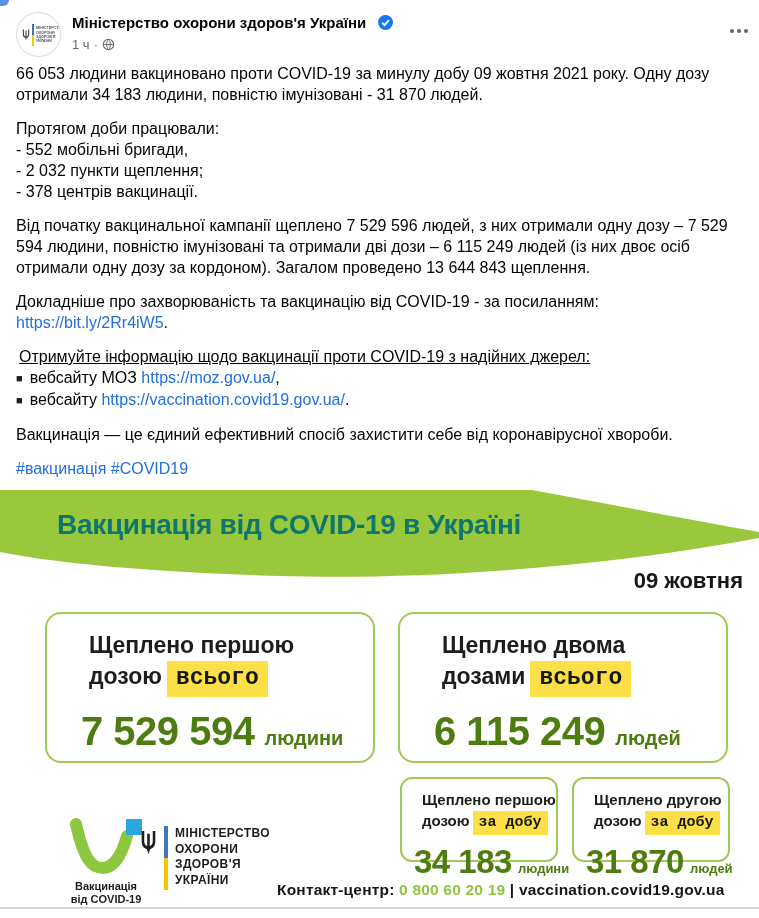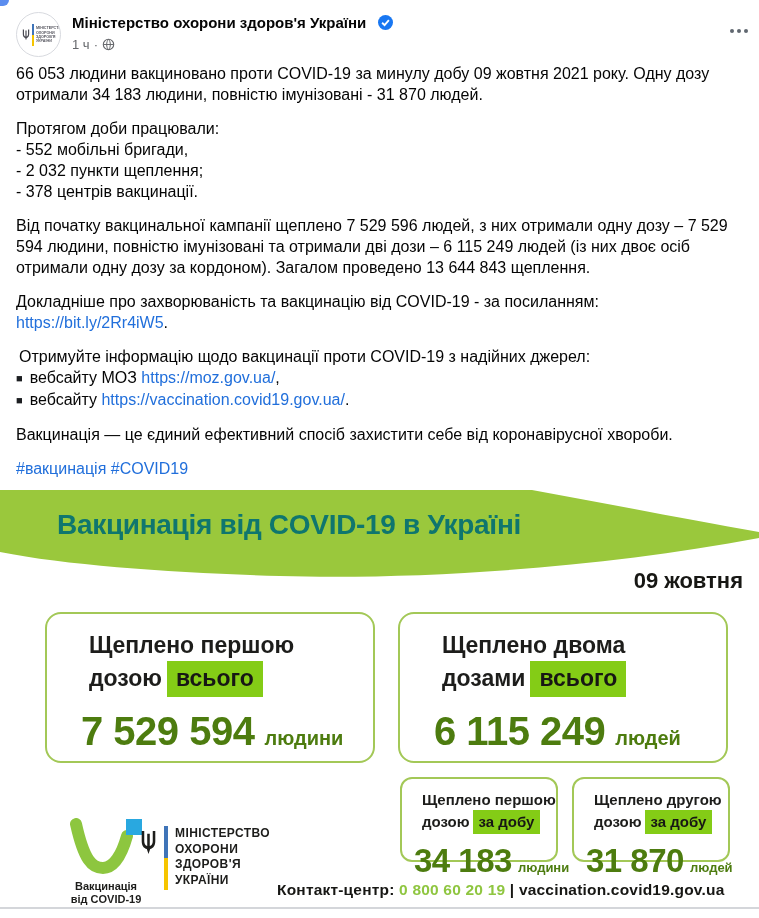--- a/index.html
+++ b/index.html
@@ -27,41 +27,41 @@
     display:flex; align-items:center; justify-content:center; gap:3px; cursor:pointer; }
   .more-btn i { width:4px; height:4px; border-radius:50%; background:#606770; display:block; }
 
   
   .post-text { position:absolute; left:16px; top:63px; width:712px;
     font-size:16px; line-height:21px; color:#050505; }
   .post-text p { margin-bottom:13px; }
   .pline { display:block; }
   a.link { color:#216fdb; text-decoration:none; cursor:pointer; }
   .bullet { font-size:11px; color:#1c1e21; margin-right:7px; vertical-align:1px; }
-  .pad3 { padding-left:3px; }
+  .pad3 { padding-left:3px;text-decoration:underline; }
 
   
   .infographic { position:absolute; left:0; top:488px; width:759px; height:419px;
     background:#fff; cursor:pointer; }
   .wave { position:absolute; left:0; top:0; width:759px; height:110px; display:block; }
   .ig-title { position:absolute; left:33px; top:21px; font-size:28px; font-weight:bold;
     letter-spacing:-.3px; color:#0f766e;margin-left:24px; }
   .ig-date { position:absolute; right:16px; top:80px; font-size:22px; font-weight:bold; color:#171714; }
 
   .card { position:absolute; background:#fff; border:2px solid #a3c857; }
   .card.big { width:330px; height:151px; border-radius:16px; padding:16px 0 0 34px; }
   .card.small { width:158px; height:85px; border-radius:12px; padding:10px 0 0 12px; }
   .c1 { left:45px;  top:124px; }
   .c2 { left:398px; top:124px; width:333px; }
   .c3 { left:400px; top:289px; }
   .c4 { left:572px; top:289px; width:159px; }
   .card-label { color:#1d1d1b;margin-left:8px; }
   .big  .card-label { font-size:23px; line-height:31px; font-weight:bold; }
   .small .card-label { font-size:15px; line-height:21px; font-weight:bold; }
-  .chip { background:#84cc16; color:#171714; display:inline-block; }
+  .chip { background:#fde047; color:#171714; display:inline-block;font-family:Liberation Mono, monospace; }
   .big  .chip { padding:2px 9px 3px; margin-left:5px; }
   .small .chip { padding:1px 6px 2px; margin-left:3px; }
   .card-value { color:#4d7c0f; white-space:nowrap; }
   .big  .card-value { margin-top:12px; }
   .small .card-value { margin-top:8px; }
   .big  .num { font-size:40px; font-weight:bold; letter-spacing:-.5px; }
   .small .num { font-size:33px; font-weight:bold; letter-spacing:-.5px; }
   .big  .unit { font-size:20px; font-weight:bold; margin-left:10px; }
   .small .unit { font-size:13px; font-weight:bold; margin-left:6px; }
 

